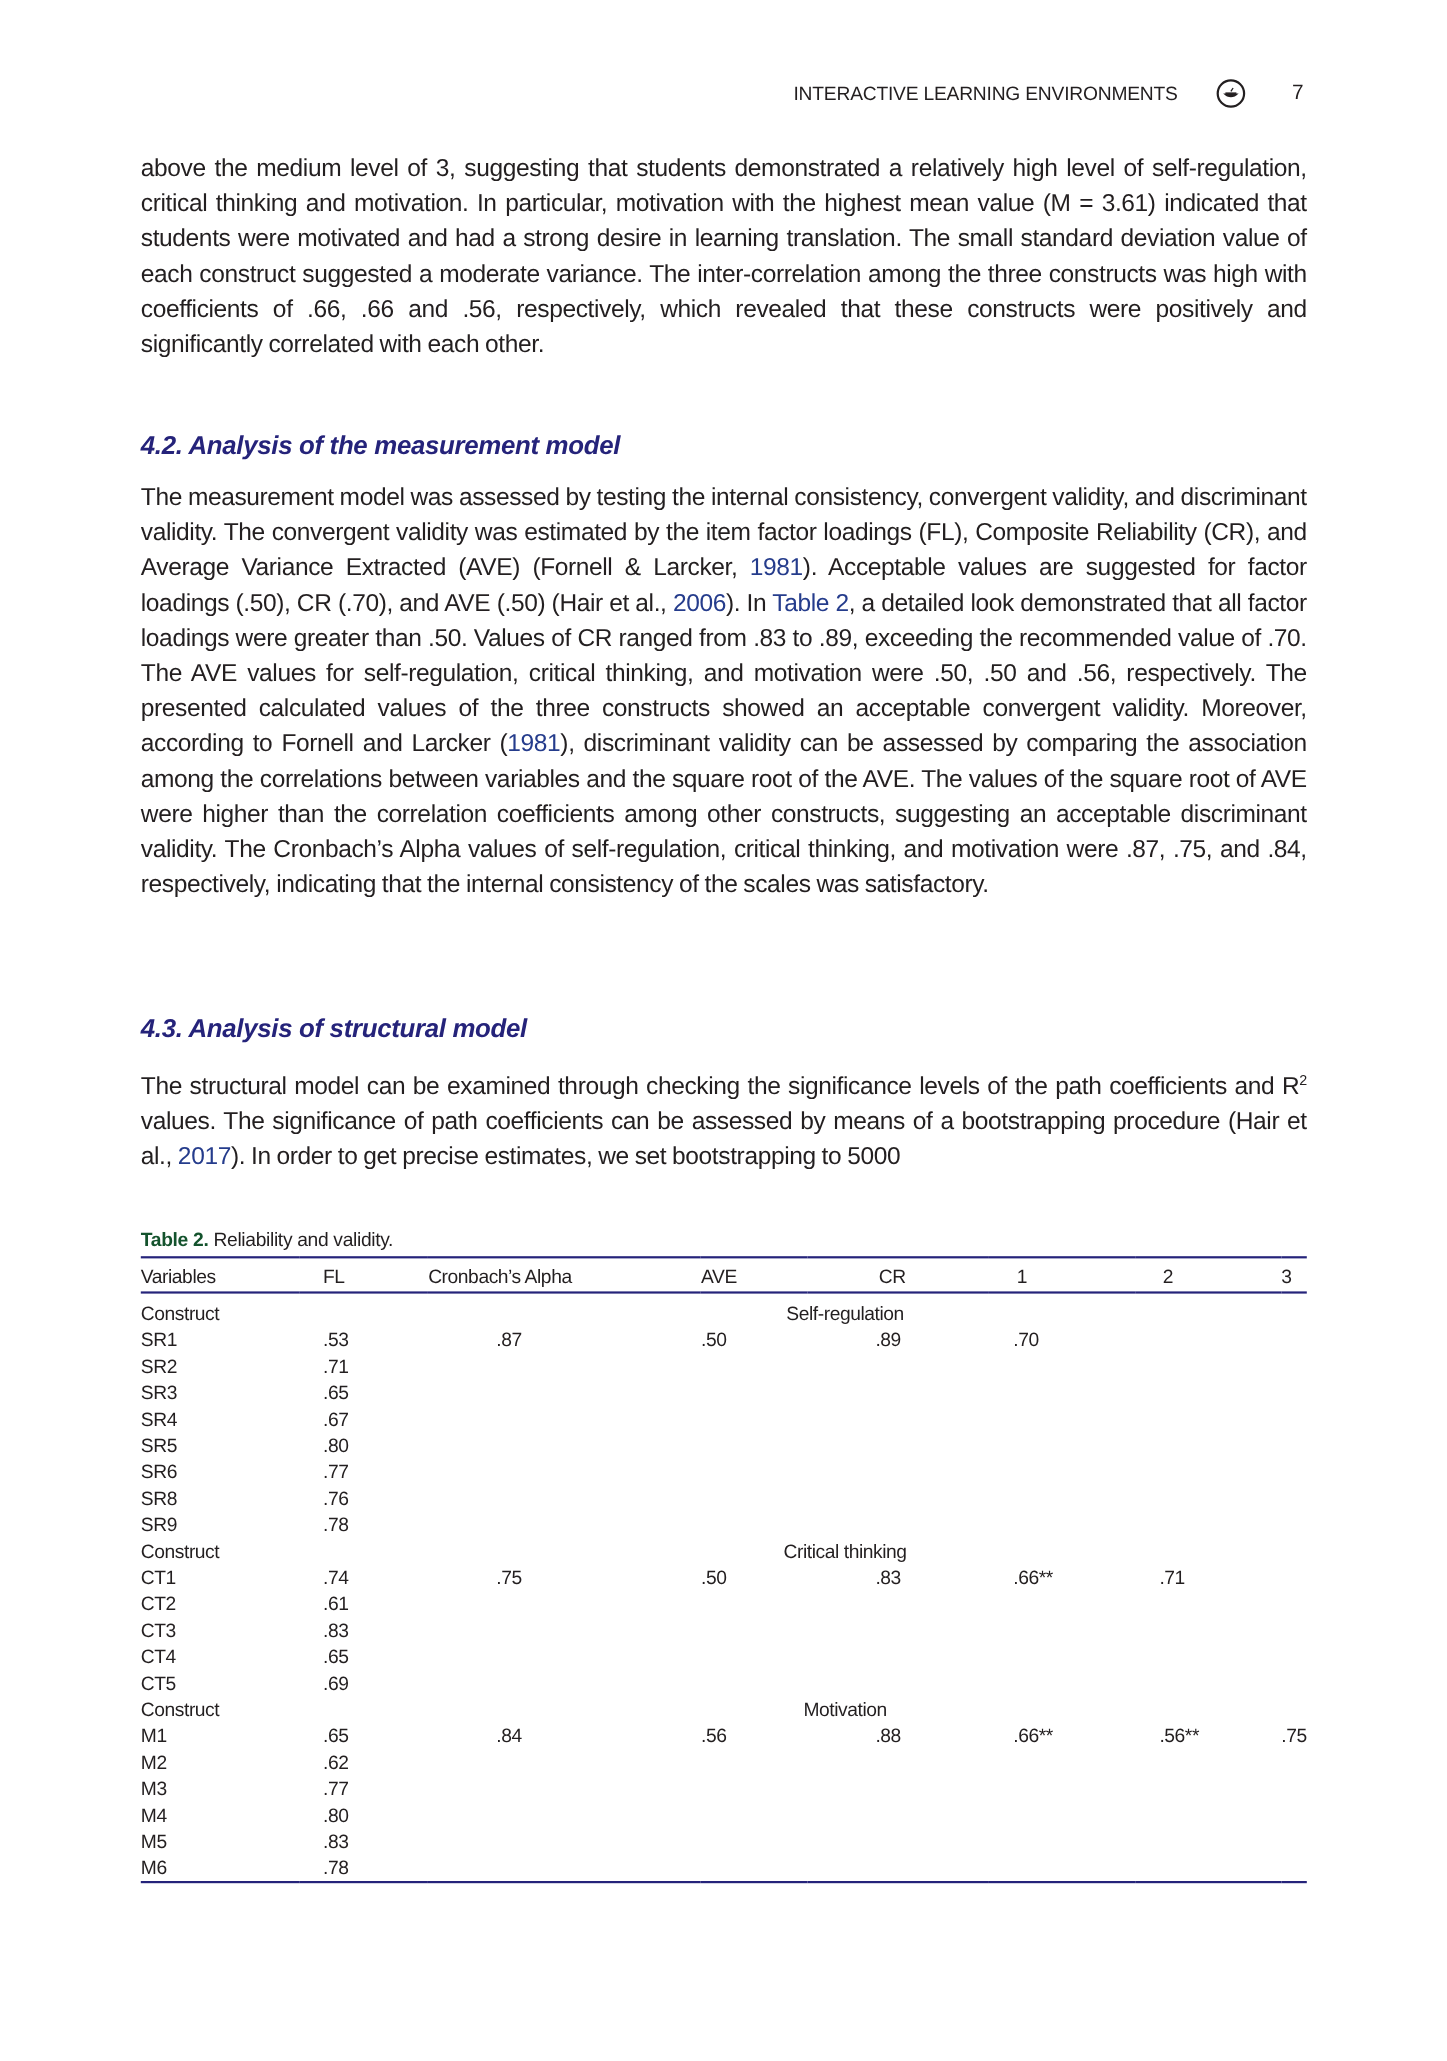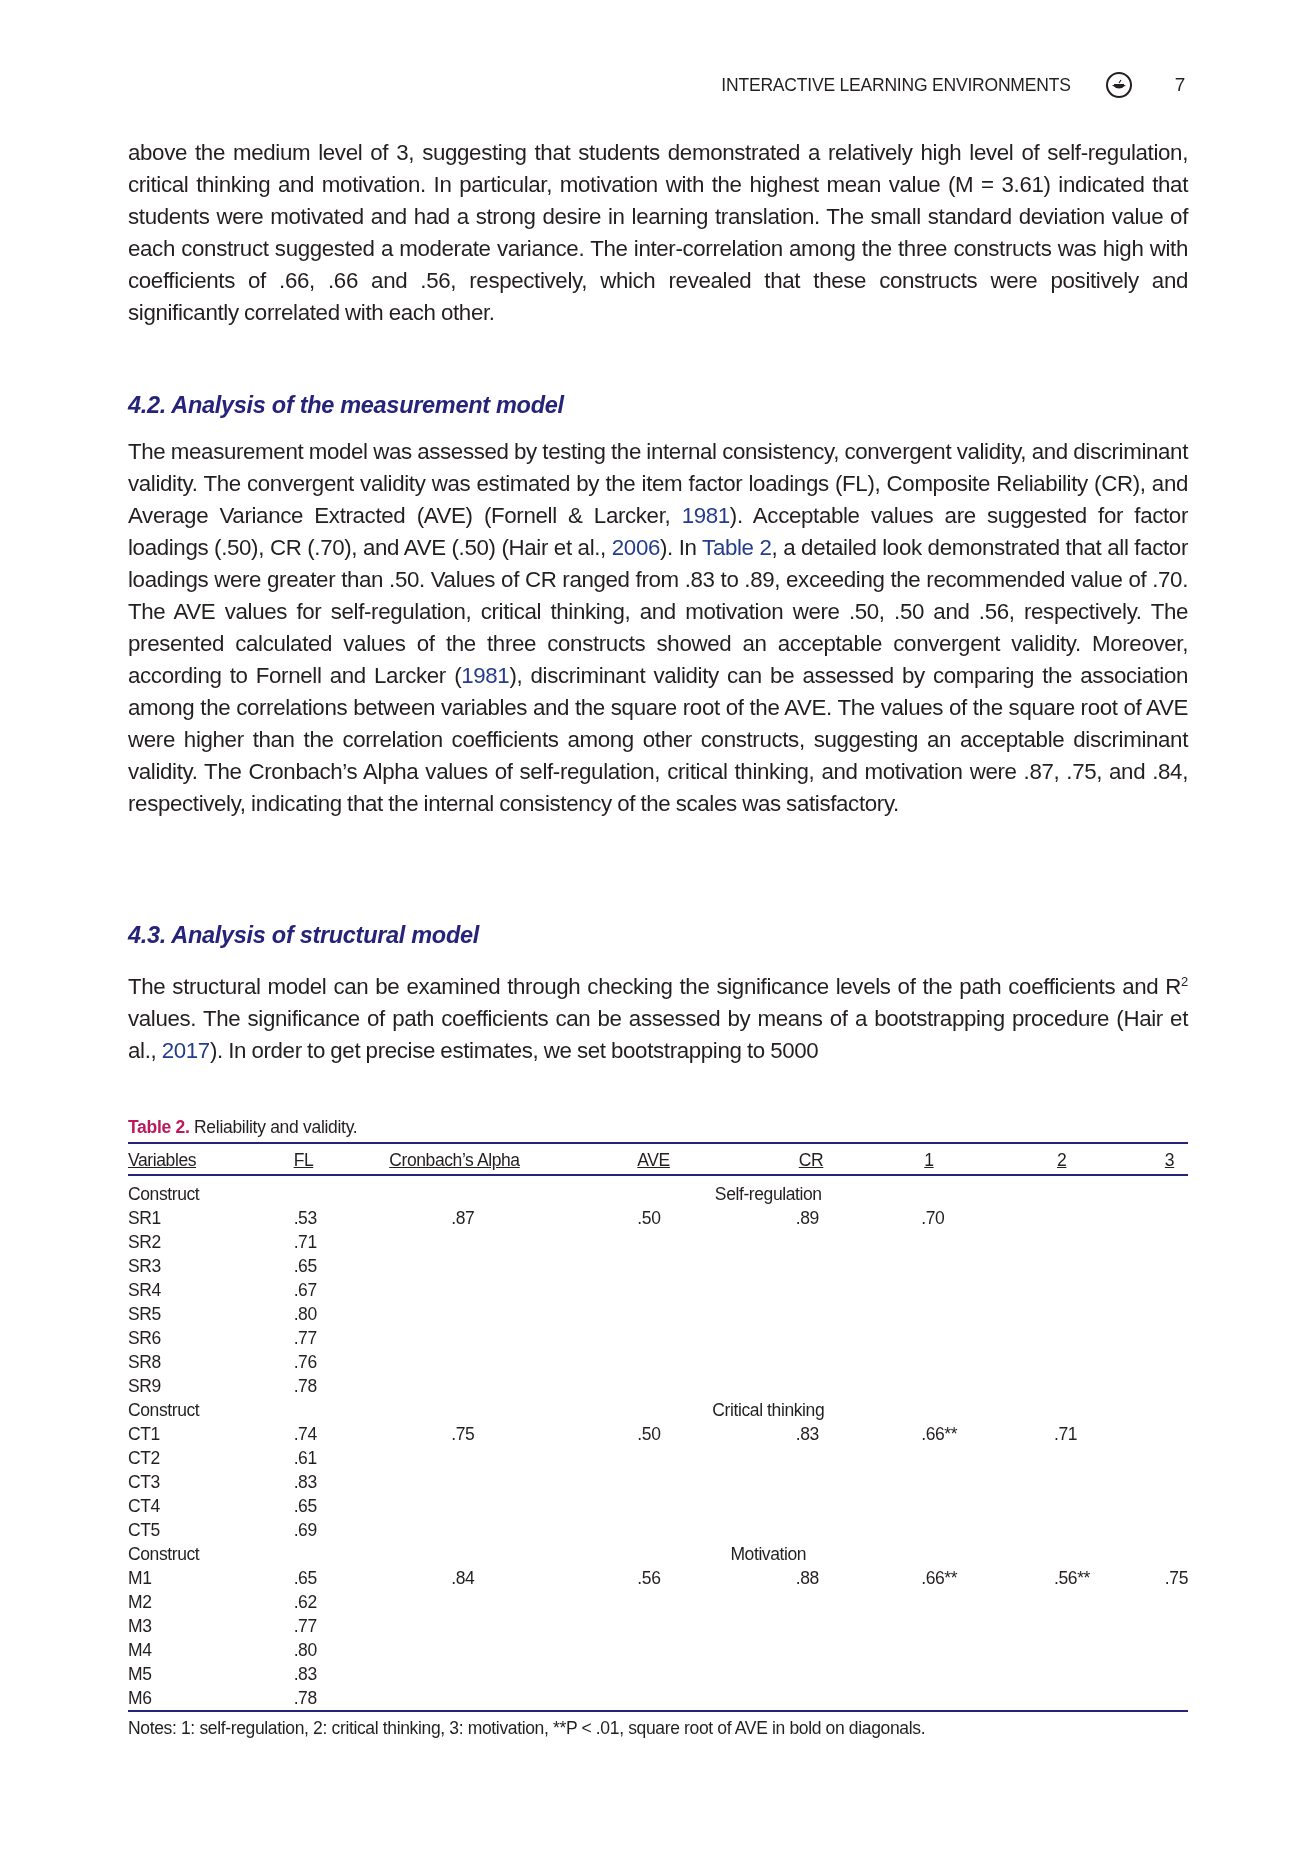--- a/index.html
+++ b/index.html
@@ -22,28 +22,28 @@
   p.body {
     margin: 0; font-size: 22.3px; line-height: 32px; text-align: justify;
     letter-spacing: -0.35px; word-spacing: -0.5px;
   }
   p.body a { color: #253c8c; text-decoration: none; }
   h2.section {
     margin: 0; font-size: 23.5px; font-weight: bold; font-style: italic;
     color: #25237a; letter-spacing: -0.3px;
   }
   .table-caption { font-size: 17.5px; letter-spacing: -0.3px; }
-  .table-caption .lbl { color: #be185d; font-weight: bold; }
+  .table-caption .lbl { color: #14532d; font-weight: bold; }
   table.data {
     width: 1060px; border-collapse: collapse; font-size: 17.5px;
     letter-spacing: -0.4px; margin-top: 4px;
   }
   table.data thead tr th {
     font-weight: normal; text-align: left; padding: 4px 0 2px 0; height: 24px;
-    border-top: 2px solid #25237a; border-bottom: 2px solid #25237a; text-decoration: underline;
+    border-top: 2px solid #25237a; border-bottom: 2px solid #25237a;
   }
   table.data tbody td { padding: 0; height: 24px; line-height: 24px; vertical-align: top; }
   table.data tbody tr:first-child td { padding-top: 6px; }
   table.data tbody tr.last td { border-bottom: 2px solid #25237a; }
   .c-var { width: 168px; }
   .c-fl { width: 120px; text-align: left; }
   .c-ca { width: 241px; }
   .c-ave { width: 118px; }
   .c-cr { width: 126px; }
   .c-1 { width: 133px; }
@@ -311,14 +311,13 @@
           <td class="c-fl" style="padding-left:22px;">.78</td>
           <td class="c-ca"></td>
           <td class="c-ave"></td>
           <td class="c-cr"></td>
           <td class="c-1"></td>
           <td class="c-2"></td>
           <td class="c-3"></td>
         </tr>
       </tbody>
   </table>
-  <div class="notes">Notes: 1: self-regulation, 2: critical thinking, 3: motivation, **P &lt; .01, square root of AVE in bold on diagonals.</div>
 </div>
 
 </body></html>

